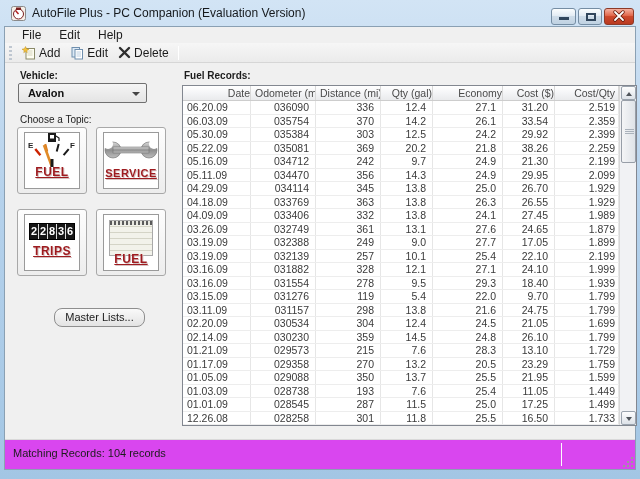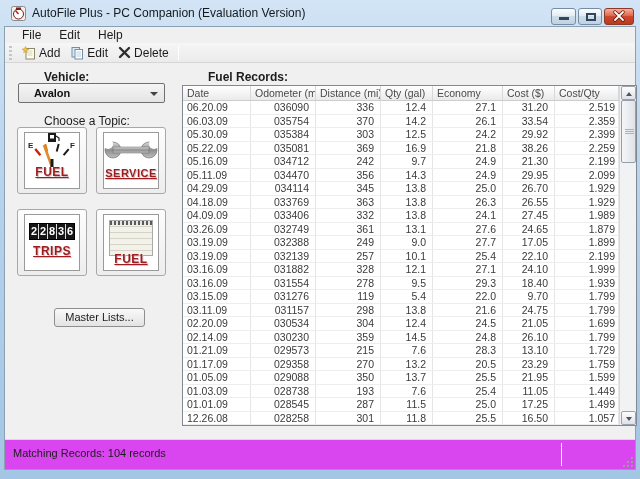--- a/index.html
+++ b/index.html
@@ -25,53 +25,53 @@
   .menubar { position:absolute; left:0; top:0; width:100%; height:16px; display:flex; padding-left:8px; background:#f0f0f0; }
   .menu-item { font-size:12px; color:#1c1c1c; padding:1px 9px 0 9px; line-height:15px; }
   .toolbar { position:absolute; left:0; top:16px; width:100%; height:20px; display:flex; align-items:center;
     background:linear-gradient(180deg,#f6f6f6,#ebebeb); border-bottom:1px solid #d6d6d6; }
   .gripper { width:3px; height:14px; margin:0 5px 0 4px;
     background:repeating-linear-gradient(180deg,#bfc7d1 0 2px, transparent 2px 4px); }
   .tool-btn { display:flex; align-items:flex-start; gap:3px; padding:1px 5px; font-size:12px; color:#1c1c1c; }
   .tool-sep { width:1px; height:14px; background:#cfcfcf; margin-left:4px; border-right:1px solid #fff; }
   
   .main { position:absolute; left:0; top:37px; width:100%; height:381px; }
-  .lbl { font-size:12px; color:#1c1c1c;margin-left:24px; }
+  .lbl { font-size:10px; color:#1c1c1c; }
   .bold { font-weight:bold; }
   .vehicle-label { position:absolute; left:15px; top:6px; }
-  .combo { position:absolute; left:13px; top:19px; width:147px; height:20px; border:1px solid #707070; border-radius:2px;
+  .combo { position:absolute; left:13px; top:19px; width:129px; height:20px; border:1px solid #707070; border-radius:2px;
     background:linear-gradient(180deg,#f5f5f5,#e4e4e4); font-size:11px; font-weight:bold; color:#111;
-    line-height:18px; padding-left:15px; }
+    line-height:18px; padding-left:9px; }
   .combo-arrow { position:absolute; right:6px; top:8px; width:0; height:0;
     border-left:4px solid transparent; border-right:4px solid transparent; border-top:4px solid #444; }
   .topic-label { position:absolute; left:15px; top:50px; }
   .topic-btn { position:absolute; width:70px; height:67px; border:1px solid #a8a8a8; border-radius:3px;
     background:linear-gradient(180deg,#fdfdfd,#ededed); }
   .topic-inner { position:absolute; left:6px; top:4px; width:56px; height:57px; background:#fff; border:1px solid #9a9a9a;
     overflow:hidden; text-align:center; }
   .maroon { color:#9e1b1f; font-weight:bold; text-shadow:1px 1px 0 #d6c2c2; font-size:12px; letter-spacing:0.5px;text-decoration:underline; }
   .btn-fuel    { left:12px; top:63px; }
   .btn-service { left:91px; top:63px; }
   .btn-trips   { left:12px; top:145px; }
   .btn-memo    { left:91px; top:145px; }
   .odo-strip { display:flex; width:46px; margin:8px auto 2px auto; background:#111; border:1px solid #000; }
   .odo-digit { flex:1; background:#161616; color:#fff; font-size:11px; font-weight:bold; line-height:15px; border-left:1px solid #dcdcdc; }
   .odo-digit:first-child { border-left:none; }
   .memo-pad { position:relative; width:44px; height:36px; margin:5px auto 0 auto; background:#f2f2ea; border:1px solid #a9a9a9;
     background-image:repeating-linear-gradient(180deg, transparent 0 5px, #d4d4c6 5px 6px); }
   .memo-spiral { position:absolute; left:0; top:0; width:100%; height:4px; background:#e7e7df;
     background-image:repeating-linear-gradient(90deg,#5a5a5a 0 2px, transparent 2px 4px); }
   .memo-text { position:absolute; left:0; right:0; bottom:4px; }
-  .master-btn { position:absolute; left:49px; top:244px; width:91px; height:19px; border:1px solid #8e8e8e; border-radius:3px;
+  .master-btn { position:absolute; left:49px; top:244px; width:91px; height:19px; border:1px solid #8e8e8e; border-radius:8px;
     background:linear-gradient(180deg,#f9f9f9,#e3e3e3); font-size:11px; color:#1c1c1c; text-align:center; line-height:17px; }
   
   .section-label { position:absolute; left:179px; top:6px; }
   .grid { position:absolute; left:177px; top:21px; width:455px; height:341px; background:#fff; border:1px solid #828790; }
   .ghead { display:flex; height:15px; background:linear-gradient(180deg,#ffffff,#f2f3f5 60%,#e9eaec);
-    border-bottom:1px solid #cdcdcd; }
+    border-bottom:1px solid #cdcdcd;text-align:right; }
   .hcell { font-size:10.5px; color:#4a4a4a; line-height:14px; padding-left:4px; border-right:1px solid #d8d8d8; overflow:hidden; white-space:nowrap; }
   .trow { display:flex; height:13.5px; border-bottom:1px solid #ededed; }
   .tcell { font-size:10.5px; color:#3a3a3a; line-height:12.5px; border-right:1px solid #e6e6e6; overflow:hidden; white-space:nowrap; }
   .left { text-align:left; padding-left:4px; }
   .right { text-align:right; padding-right:6px; }
   .c0{width:68px}.c1{width:65px}.c2{width:65px}.c3{width:52px}.c4{width:70px}.c5{width:52px}.c6{width:64px; padding-right:3px;}
   
   .vscroll { position:absolute; right:0; top:0; width:17px; height:339px; background:#f1f2f4; border-left:1px solid #d8d8d8; }
   .sbtn { position:absolute; left:1px; width:15px; height:14px; border:1px solid #9aa3ad; border-radius:2px;
     background:linear-gradient(180deg,#fdfdfd,#dde2e8); }
@@ -268,21 +268,21 @@
               <div class="tcell c2 right">303</div>
               <div class="tcell c3 right">12.5</div>
               <div class="tcell c4 right">24.2</div>
               <div class="tcell c5 right">29.92</div>
               <div class="tcell c6 right">2.399</div>
             </div>
             <div class="trow">
               <div class="tcell c0 left">05.22.09</div>
               <div class="tcell c1 right">035081</div>
               <div class="tcell c2 right">369</div>
-              <div class="tcell c3 right">16.9</div>
+              <div class="tcell c3 right">20.2</div>
               <div class="tcell c4 right">21.8</div>
               <div class="tcell c5 right">38.26</div>
               <div class="tcell c6 right">2.259</div>
             </div>
             <div class="trow">
               <div class="tcell c0 left">05.16.09</div>
               <div class="tcell c1 right">034712</div>
               <div class="tcell c2 right">242</div>
               <div class="tcell c3 right">9.7</div>
               <div class="tcell c4 right">24.9</div>
@@ -451,21 +451,21 @@
               <div class="tcell c5 right">17.25</div>
               <div class="tcell c6 right">1.499</div>
             </div>
             <div class="trow">
               <div class="tcell c0 left">12.26.08</div>
               <div class="tcell c1 right">028258</div>
               <div class="tcell c2 right">301</div>
               <div class="tcell c3 right">11.8</div>
               <div class="tcell c4 right">25.5</div>
               <div class="tcell c5 right">16.50</div>
-              <div class="tcell c6 right">1.057</div>
+              <div class="tcell c6 right">1.733</div>
             </div>
           </div>
         <div class="vscroll">
           <div class="sbtn up">
               <div class="arrow-up"></div>
             </div>
           <div class="sthumb">
               <div class="sgrip"></div>
             </div>
           <div class="sbtn down">

